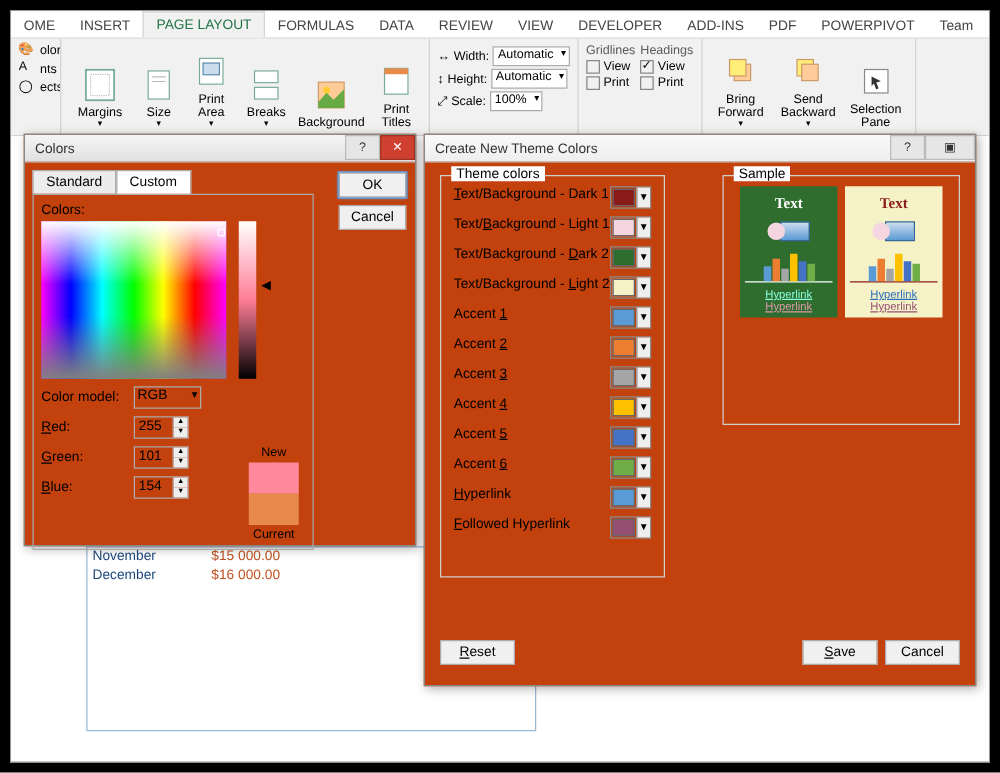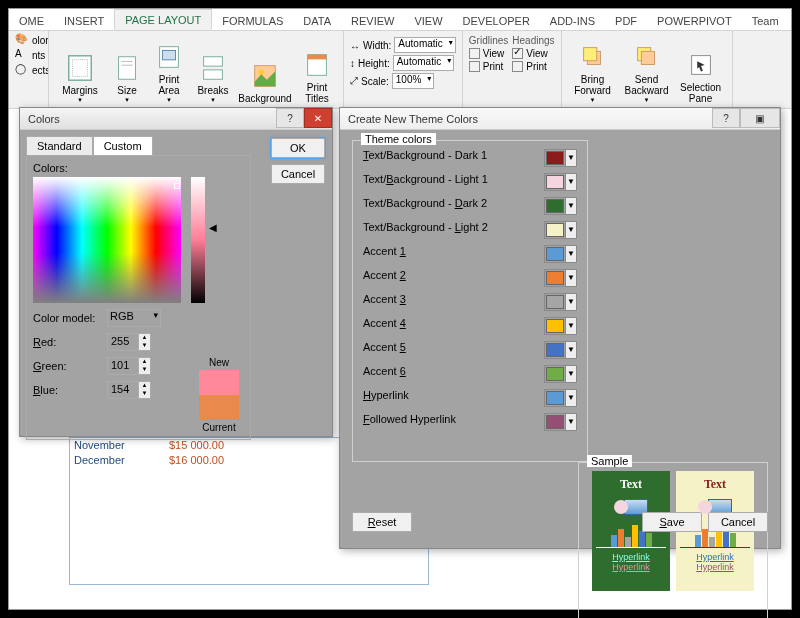--- a/index.html
+++ b/index.html
@@ -27,21 +27,21 @@
 .rib-check { width: 11px; height: 11px; border: 1px solid #888; display: inline-block; position: relative; }
 .rib-check.checked:after { content: "✓"; position: absolute; font-size: 10px; top: -3px; left: 0; }
 .rib-head { font-size: 10px; color: #5a5a5a; text-align: center; }
 
 
 .sheet-area { position: absolute; left: 0; top: 100px; right: 0; bottom: 0; background: #fff; }
 .sheet-cell { position: absolute; color: #1f497d; font-size: 11px; }
 .sheet-cell.val { color: #c05020; }
 
 
-.dialog { position: absolute; background: #a3a3a3; border: 1px solid #888; box-shadow: 2px 2px 8px rgba(0,0,0,.3); font-size: 11px; }
+.dialog { position: absolute; background: #c2410c; border: 1px solid #888; box-shadow: 2px 2px 8px rgba(0,0,0,.3); font-size: 11px; }
 .dlg-title { height: 22px; display: flex; align-items: center; padding-left: 8px; font-size: 11px; color: #333; position: relative; }
 .dlg-title .btns { position: absolute; right: 0; top: 0; display: flex; }
 .dlg-title .tbtn { width: 28px; height: 20px; border: 1px solid #bbb; background: #e6e6e6; font-size: 10px; display: flex; align-items: center; justify-content: center; }
 .dlg-title .tbtn.close { background: #d04030; color: #fff; border-color: #a03020; }
 
 
 .colors-dlg { left: 10px; top: 98px; width: 314px; height: 330px; }
 .colors-dlg .dlg-title { background: linear-gradient(#f5f5f5,#e0e0e0); border-bottom: 1px solid #ccc; }
 .tab-strip { display: flex; padding: 6px 6px 0; }
 .tab-strip .tab { padding: 3px 10px; border: 1px solid #ababab; border-bottom: none; background: #ececec; font-size: 11px; }
@@ -75,30 +75,30 @@
 .ok-col { position: absolute; right: 7px; top: 30px; width: 54px; }
 .std-btn { width: 54px; height: 20px; border: 1px solid #ababab; background: #f0f0f0; font-size: 11px; display: flex; align-items: center; justify-content: center; margin-bottom: 6px; }
 .std-btn.focused { outline: 1px solid #58a0e8; box-shadow: 0 0 3px #58a0e8; }
 
 
 .theme-dlg { left: 330px; top: 98px; width: 442px; height: 442px; }
 .theme-dlg .dlg-title { background: linear-gradient(#f9f9f9,#eee); border-bottom: 1px solid #ccc; }
 .theme-body { padding: 10px 12px; position: relative; height: 418px; }
 .fieldset { border: 1px solid #d0d0d0; padding: 8px 10px 10px; position: relative; }
 .fieldset .legend { position: absolute; top: -8px; left: 8px; background: #fff; padding: 0 4px; font-size: 11px; }
-.tc-field { width: 236px; height: 322px; float: left; }
+.tc-field { width: 180px; height: 322px; float: left; }
 .sample-field { width: 190px; height: 200px; float: right; }
 .tc-row { display: flex; align-items: flex-start; margin-bottom: 6px; }
 .tc-row .lbl { flex: 1; font-size: 11px; }
 .tc-row .lbl u { text-decoration: underline; }
 .color-drop { width: 33px; height: 18px; border: 1px solid #8a8a8a; display: flex; }
 .color-drop .sw { flex: 1; margin: 1px; border: 1px solid #666; }
 .color-drop .ar { width: 11px; border-left: 1px solid #8a8a8a; background: #eee; font-size: 8px; text-align: center; line-height: 15px; }
 .sample-canvas { display: flex; gap: 6px; justify-content: center; }
-.sample-panel { width: 78px; padding: 6px 4px 19px; text-align: center; font-size: 10px; }
+.sample-panel { width: 78px; padding: 6px 4px 4px; text-align: center; font-size: 10px; }
 .sample-panel.dark { background: #2f6d2f; color: #fff; }
 .sample-panel.light { background: #f5f2c8; color: #8b1a1a; }
 .sample-panel .txt { font-weight: bold; font-size: 12px; margin-bottom: 4px; font-family: Georgia, serif; }
 .sample-panel .shapes { display: flex; justify-content: center; gap: -4px; margin-bottom: 4px; height: 22px; align-items: center; }
 .sample-panel .shapes .circ { width: 14px; height: 14px; border-radius: 50%; margin-right: -4px; z-index: 2; }
 .sample-panel .shapes .rect { width: 24px; height: 16px; }
 .sample-panel .bars { display: flex; justify-content: center; align-items: flex-end; gap: 1px; height: 26px; border-bottom: 1px solid currentColor; margin-bottom: 4px; }
 .sample-panel .bars b { width: 6px; }
 .sample-panel .lnk { font-size: 9px; text-decoration: underline; display: block; }
 .name-row { clear: both; padding-top: 12px; display: flex; align-items: center; gap: 6px; }

